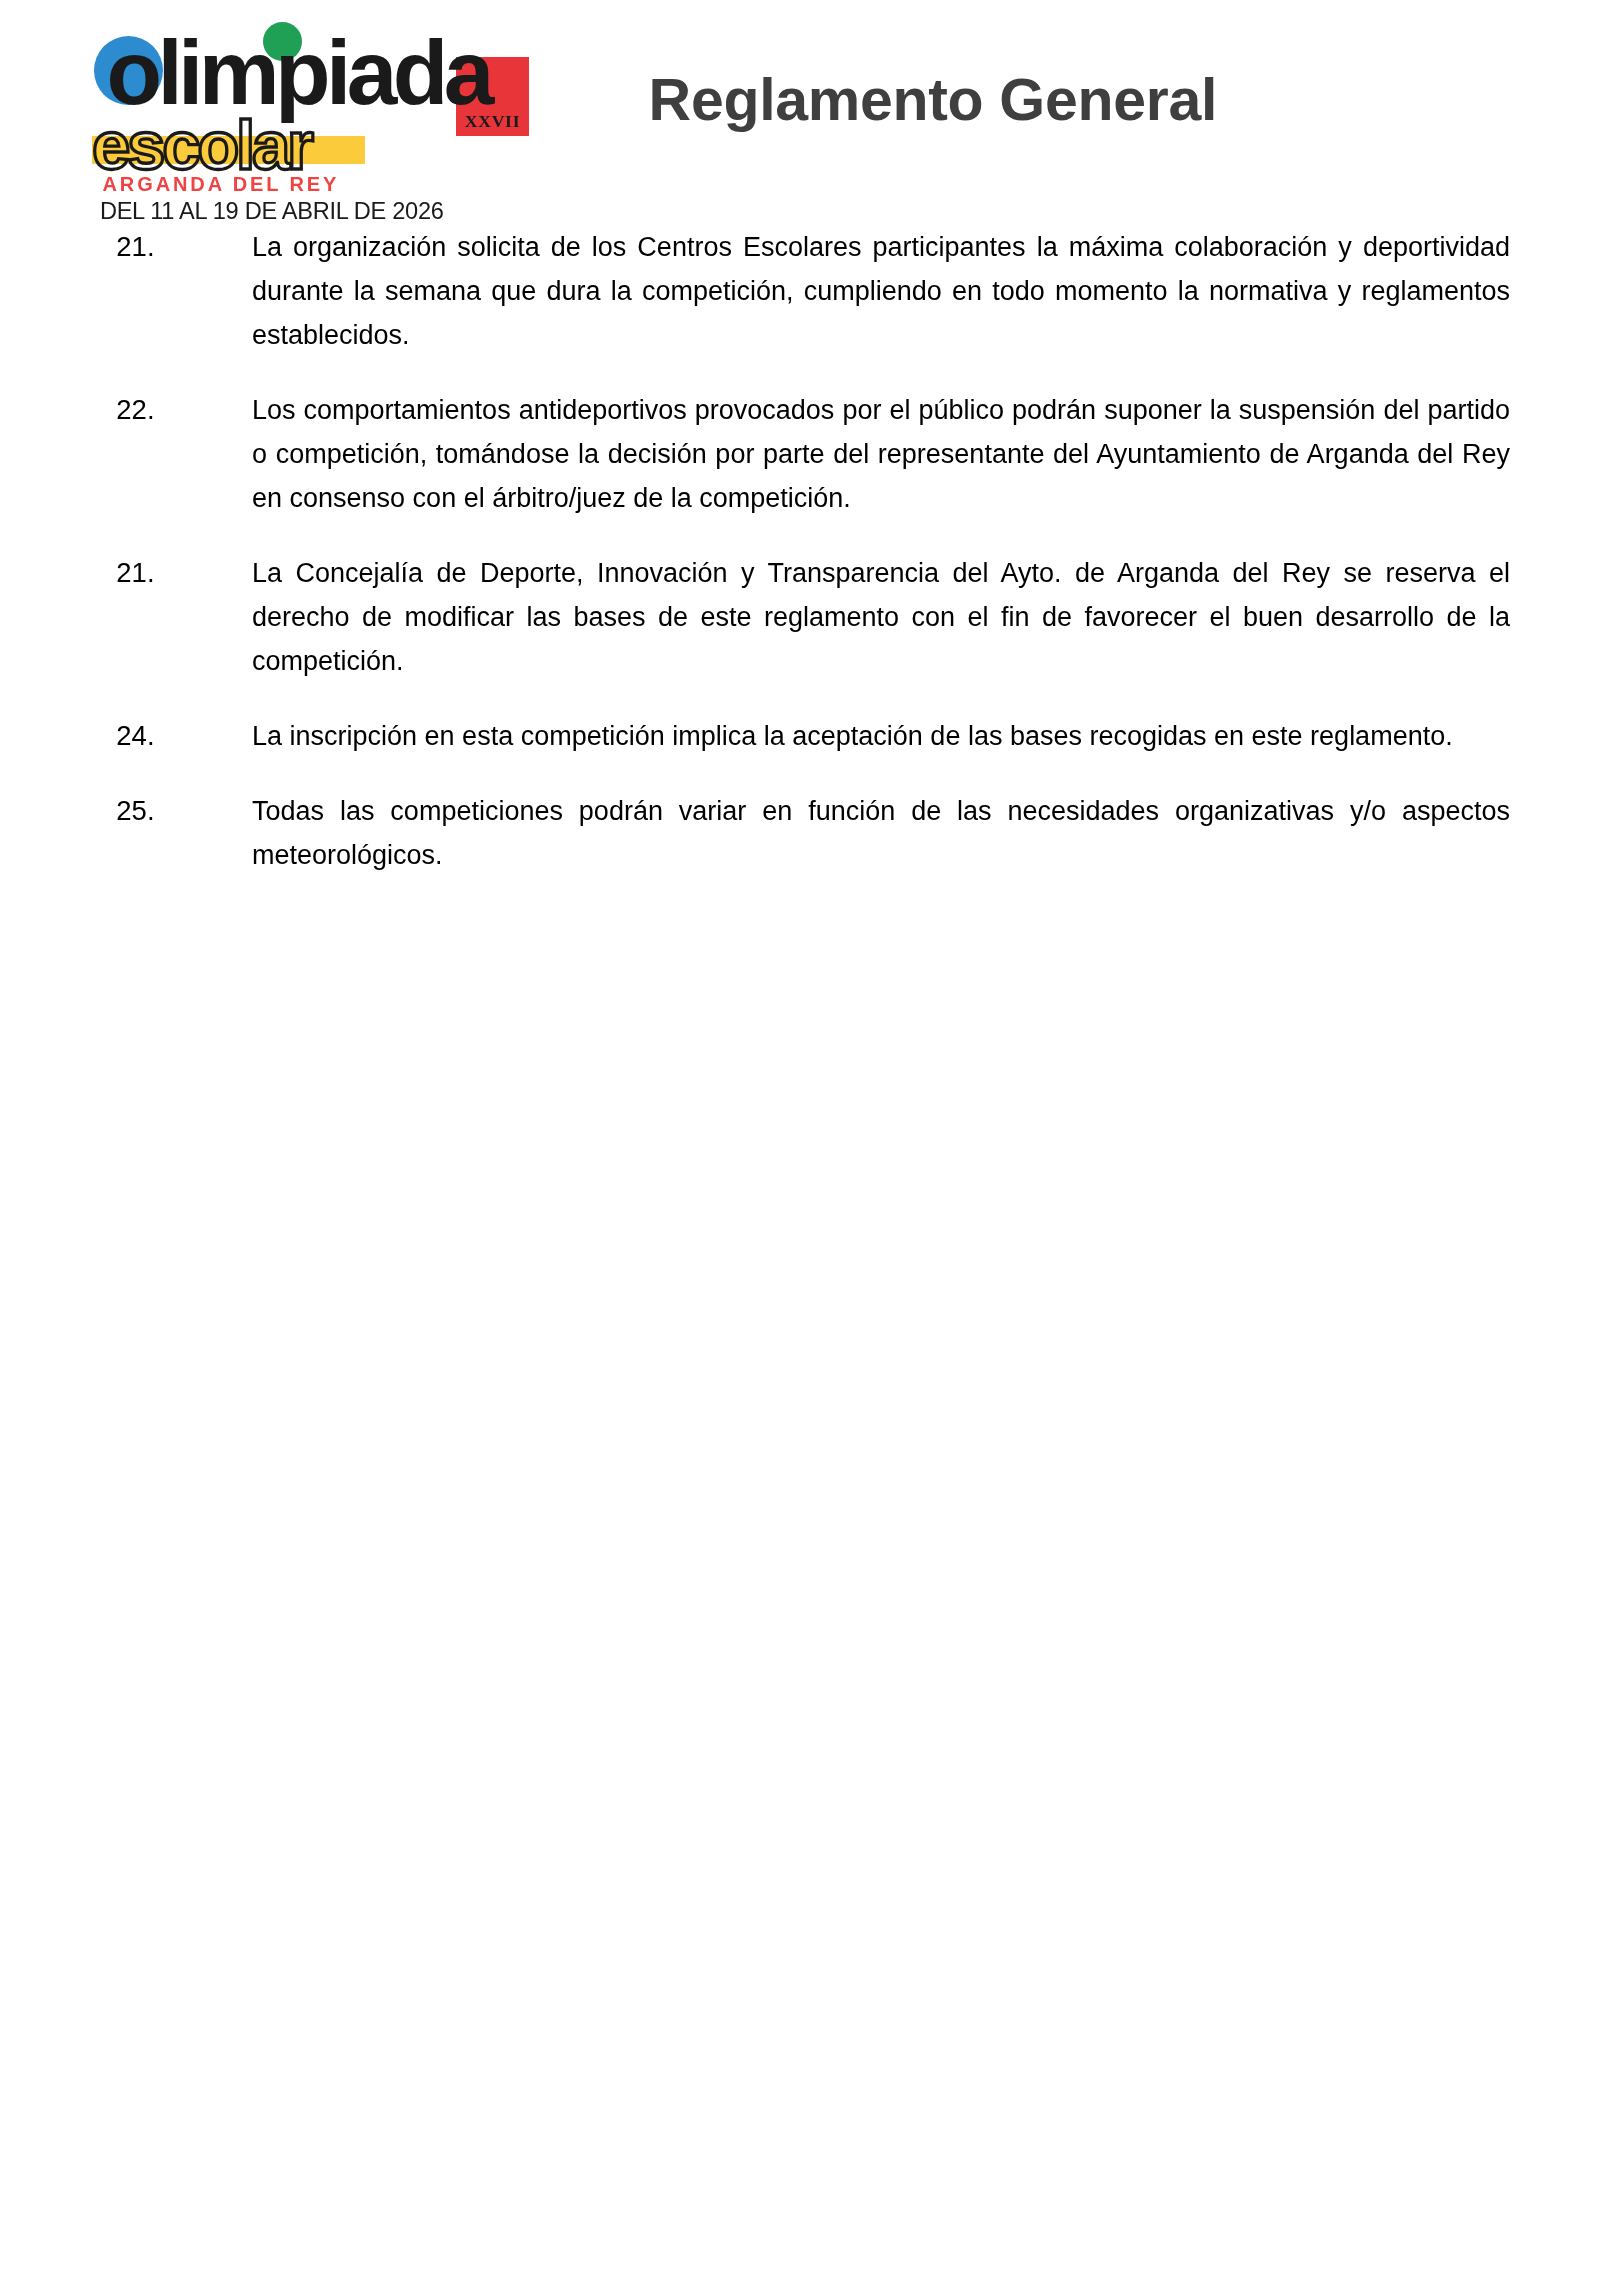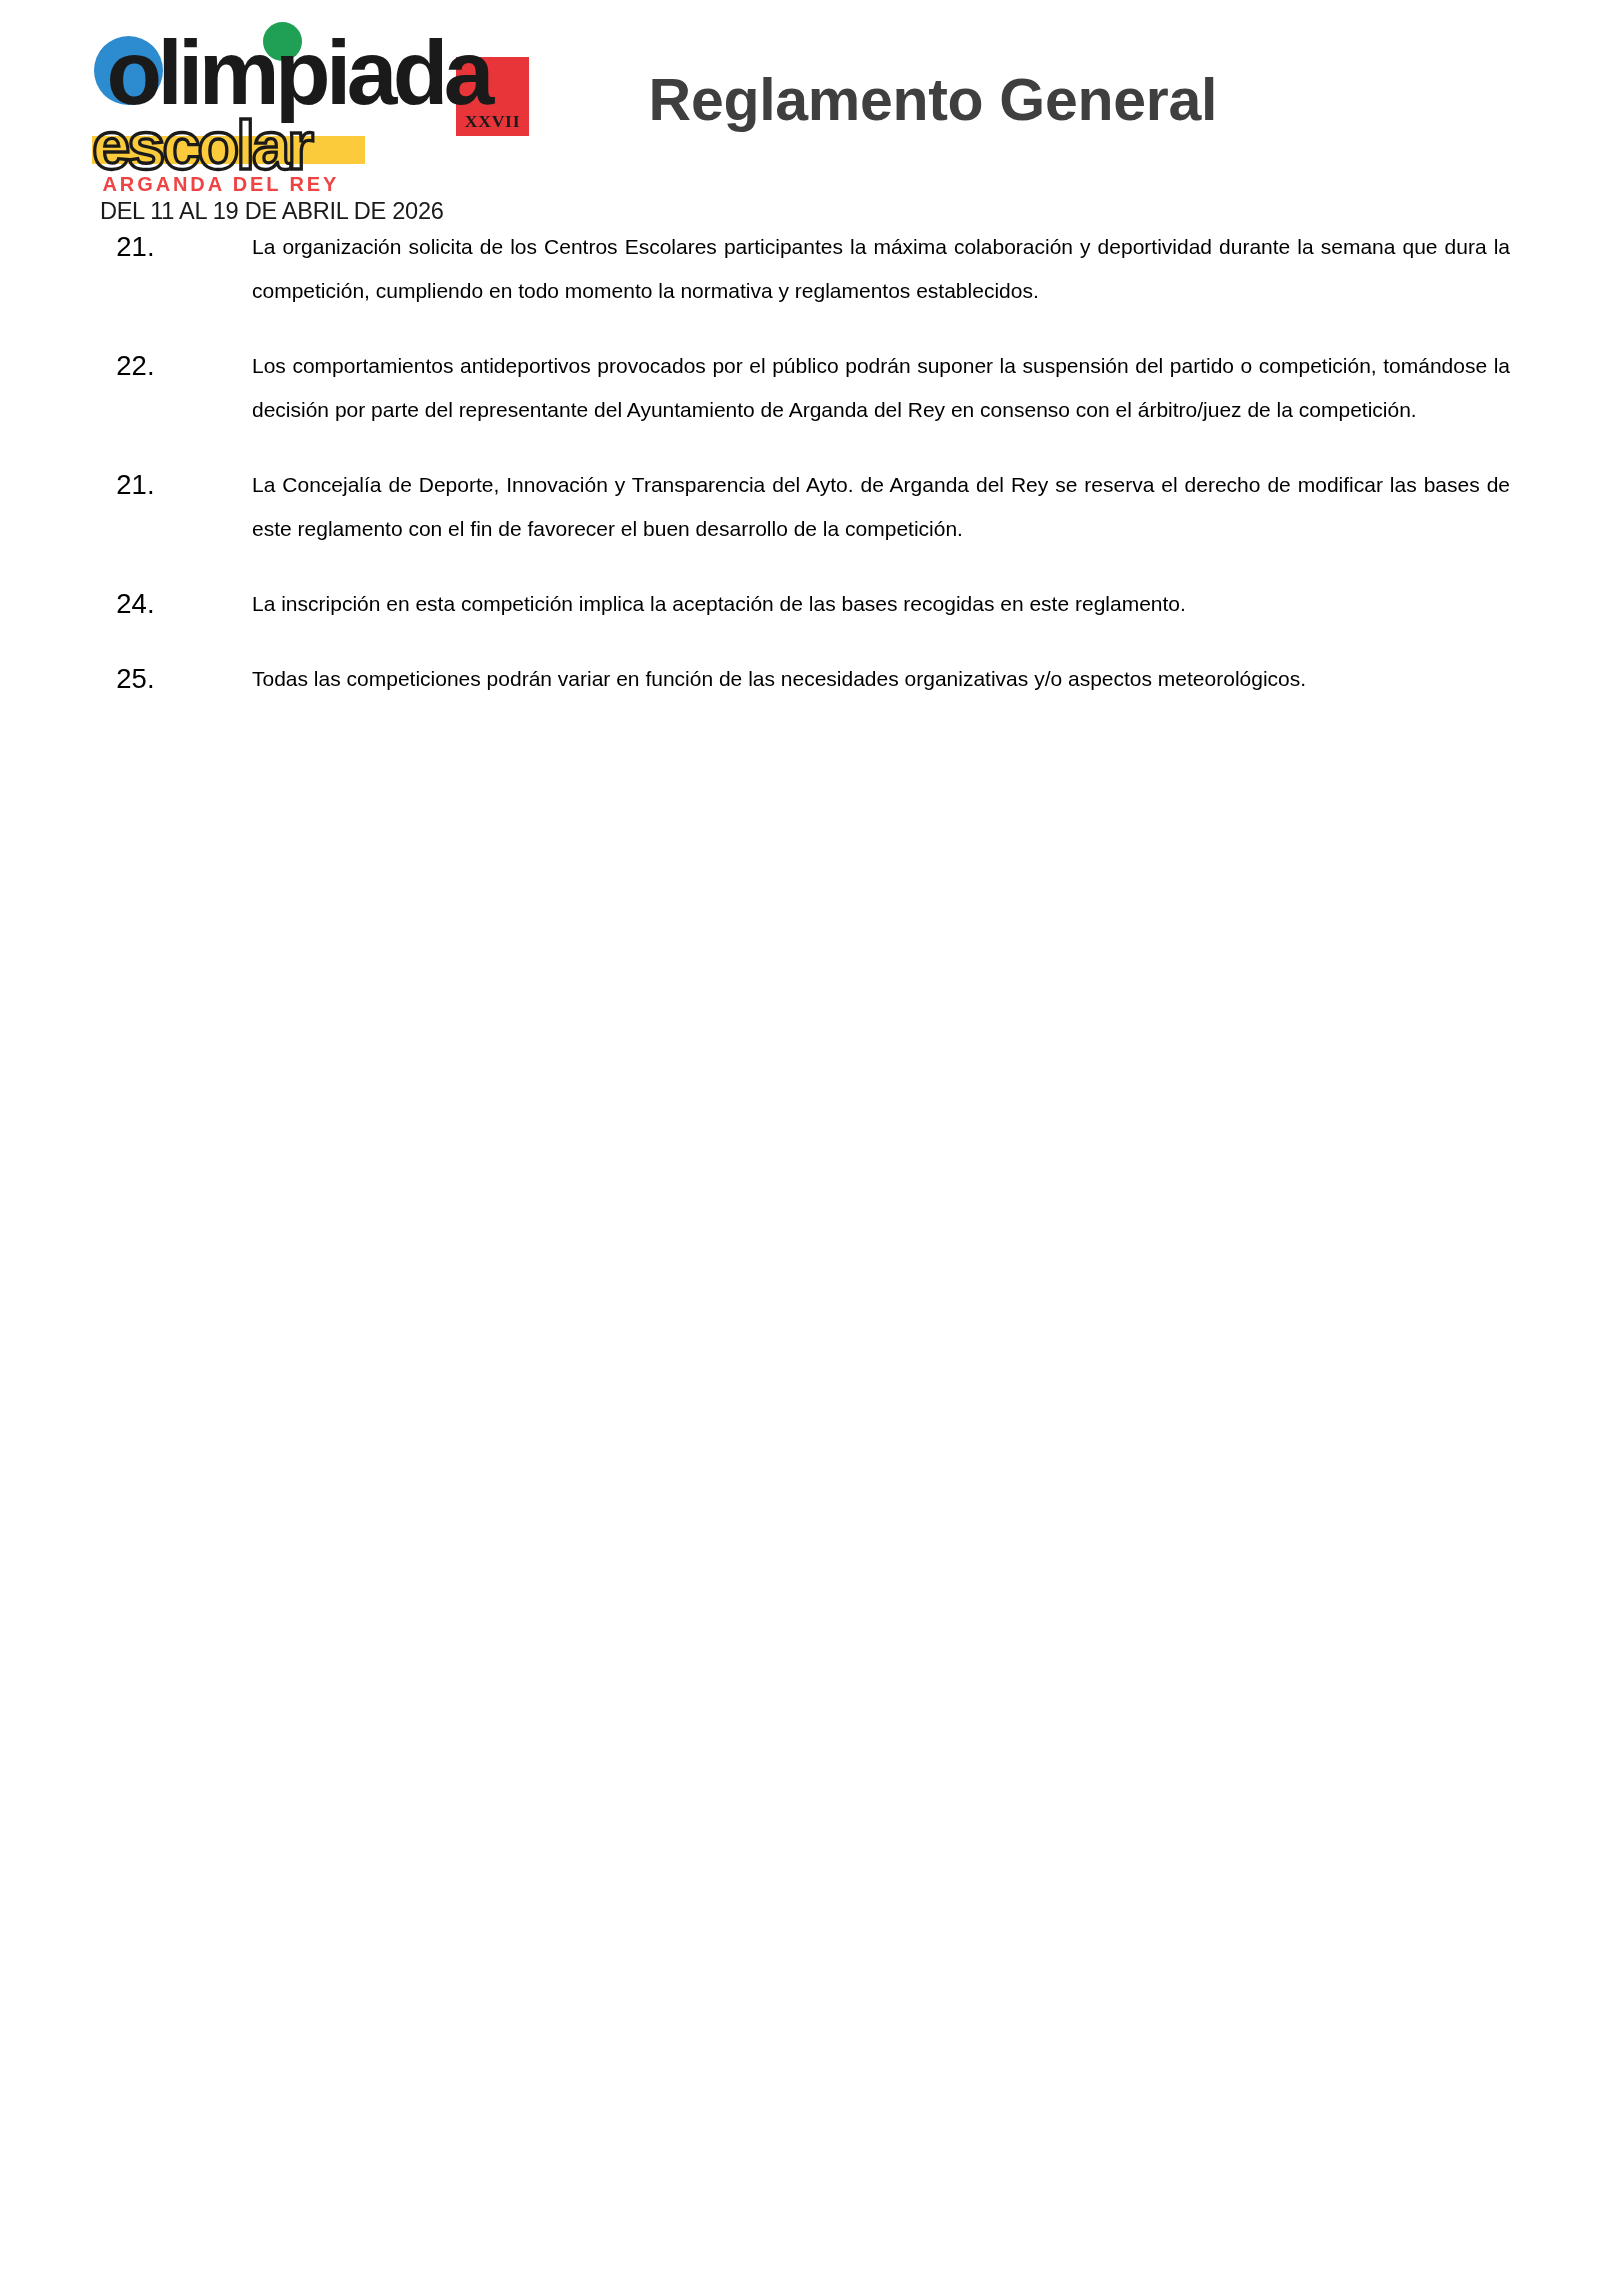--- a/index.html
+++ b/index.html
@@ -187,21 +187,21 @@
     flex: 0 0 101px;
     font-size: 27.5px;
     line-height: 44px;
     color: #000000;
     text-align: left;
     padding-left: 1.3px;
     box-sizing: border-box;
   }
   .rule-text {
     flex: 1 1 auto;
-    font-size: 21px;
+    font-size: 27px;
     line-height: 44px;
     color: #000000;
     text-align: justify;
     text-justify: inter-word;
     hyphens: none;
   }
   .rule-text.single-line {
     text-align: left;
   }
 </style>

